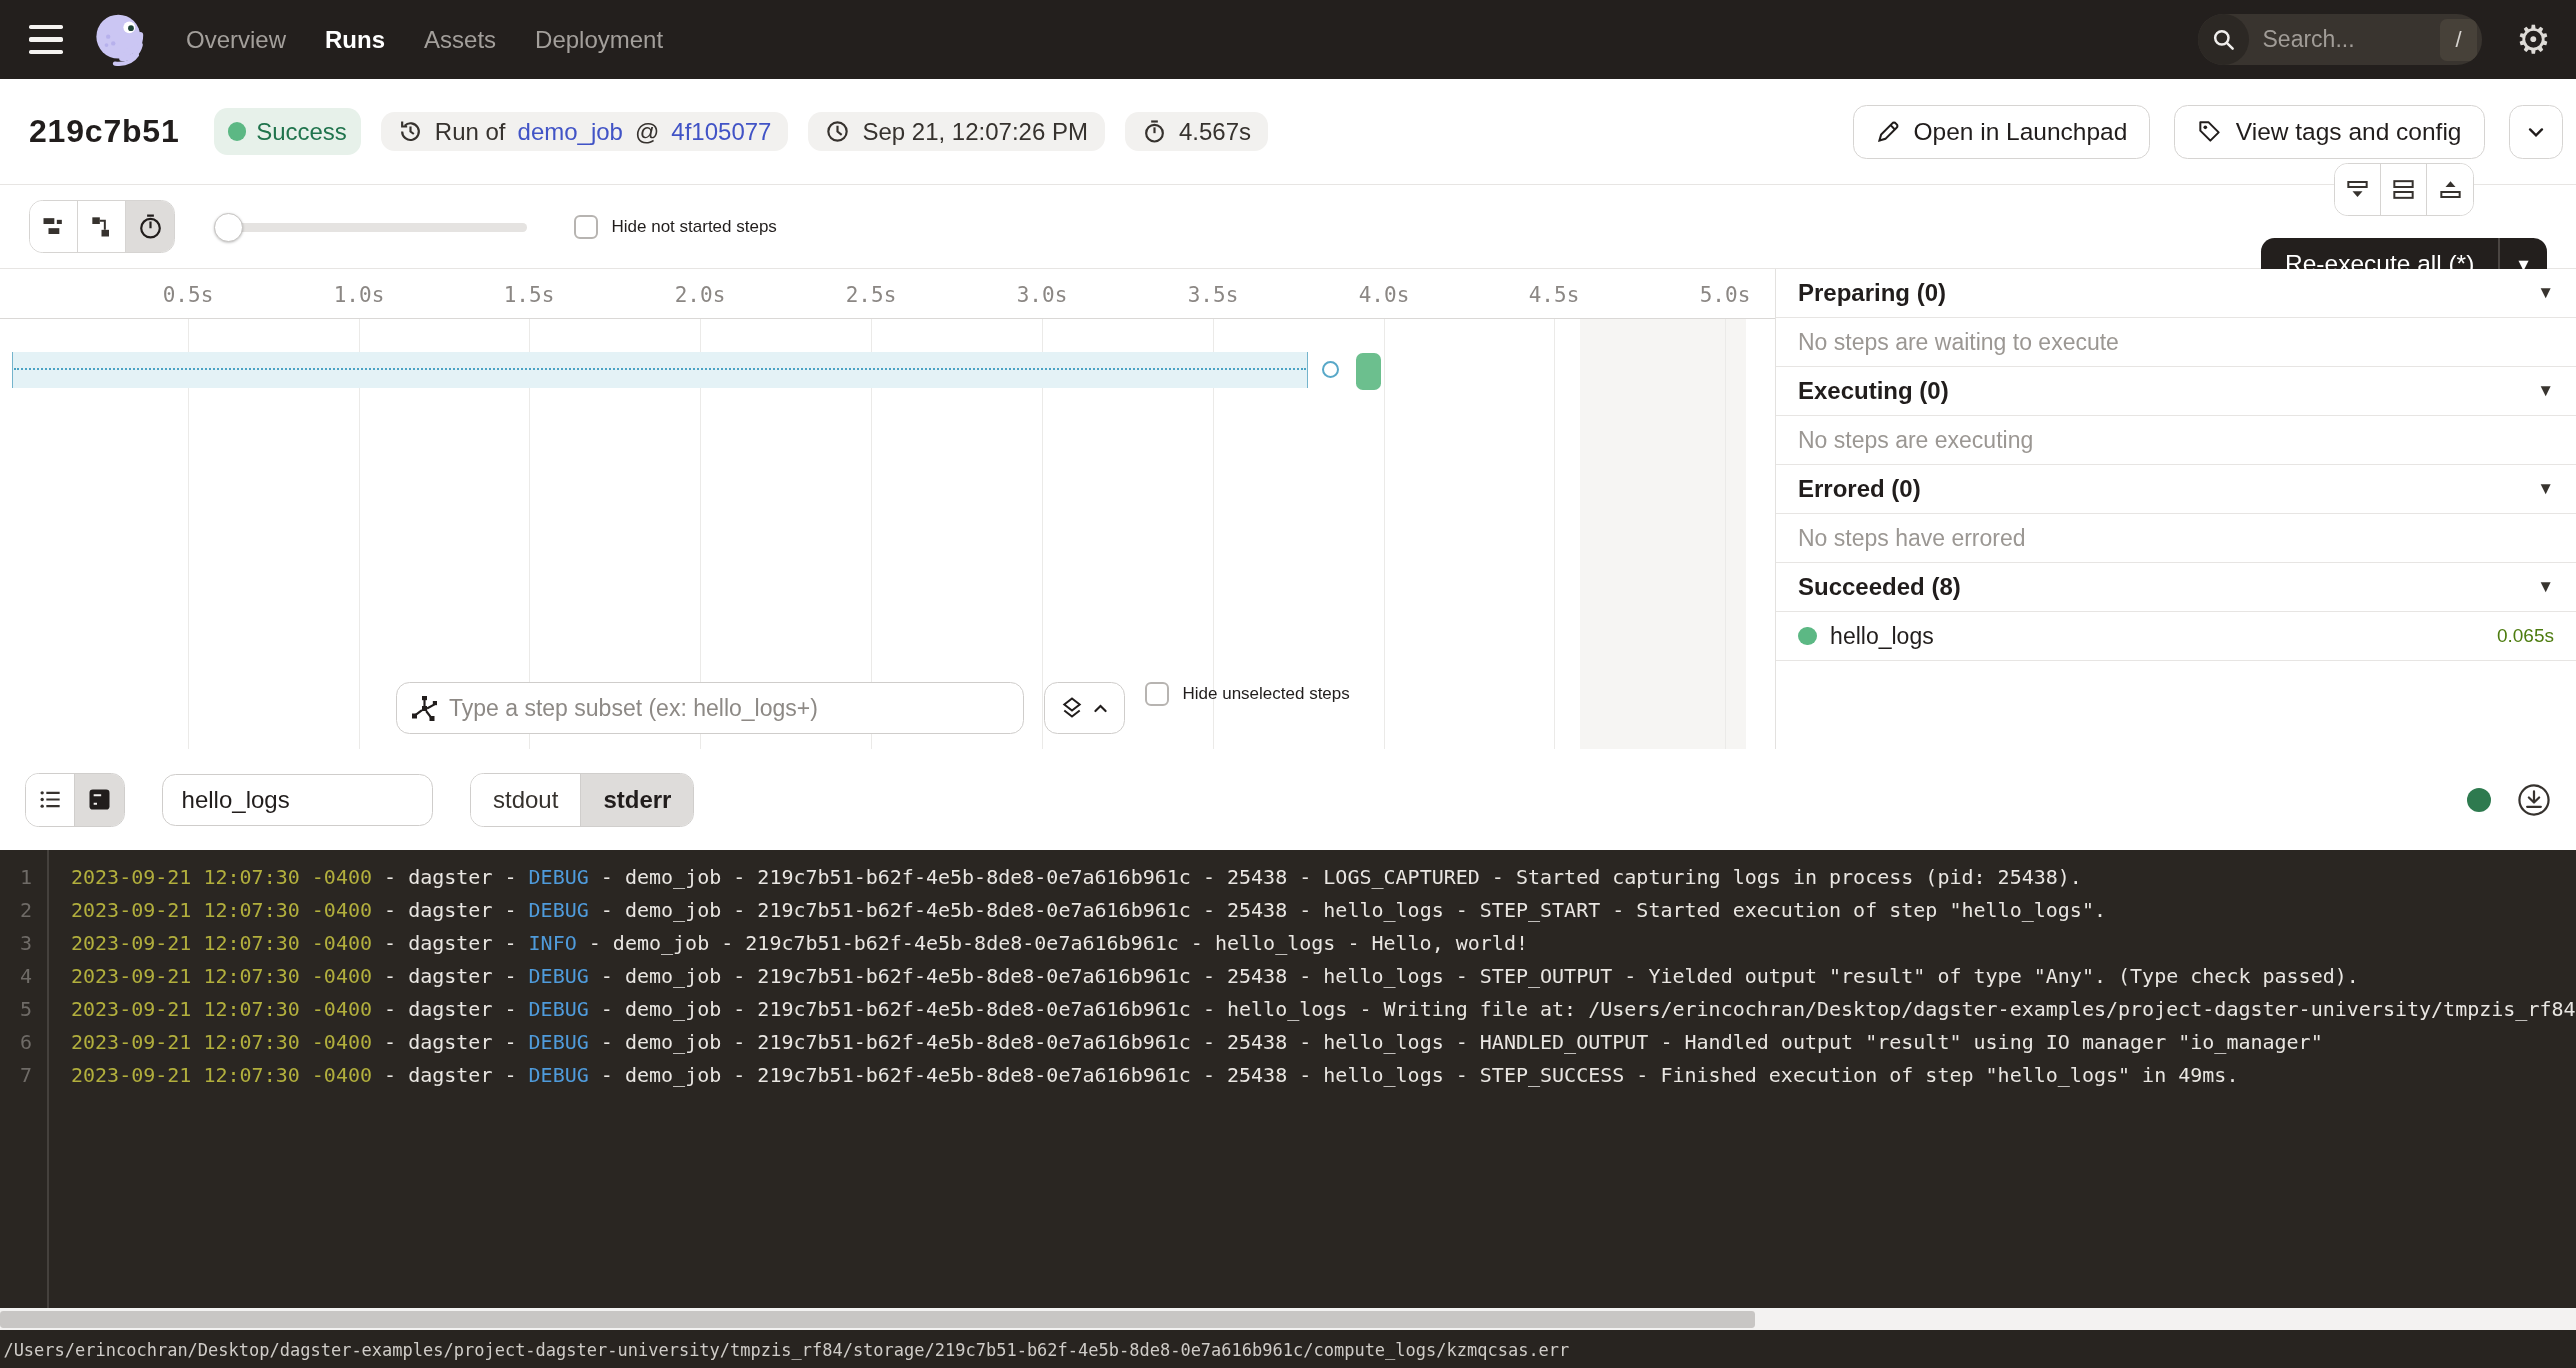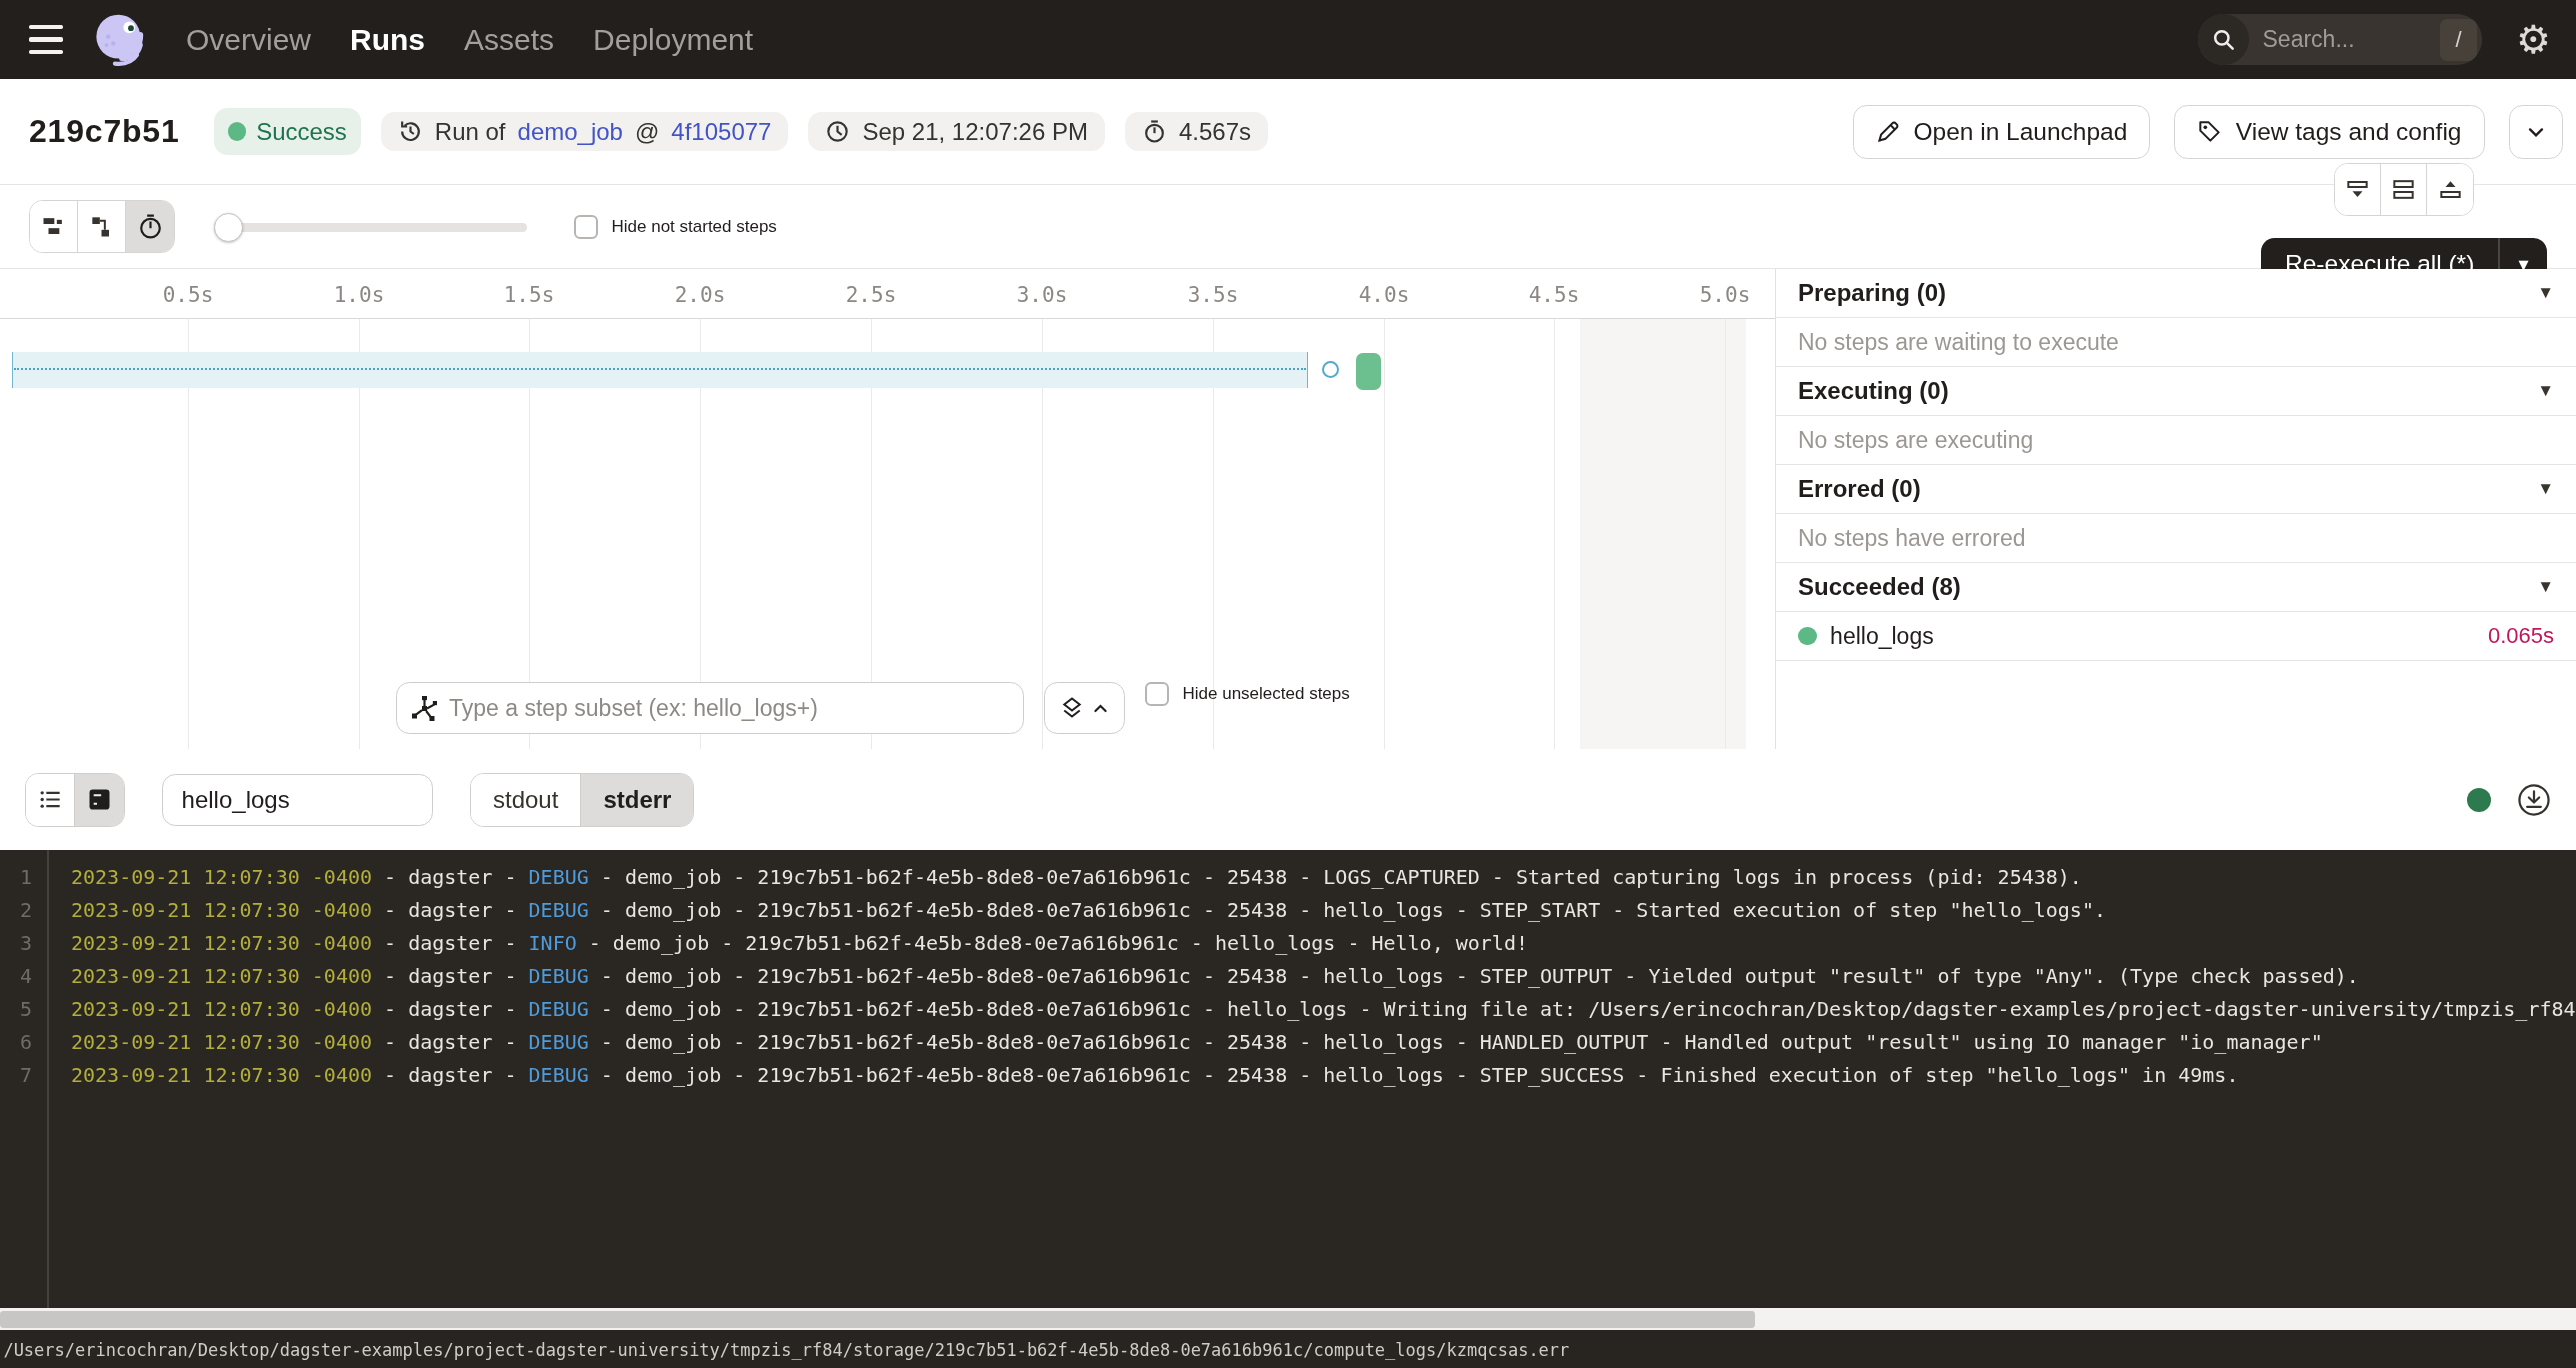--- a/index.html
+++ b/index.html
@@ -6,21 +6,21 @@
   html,body { width:2576px; height:1368px; }
   body { font-family:"Liberation Sans", sans-serif; background:#ffffff; overflow:hidden; position:relative; }
   .mono { font-family:"DejaVu Sans Mono", monospace; }
 
   
   .nav { height:79px; background:#231f1d; display:flex; align-items:center; padding:0 25px 0 29px; }
   .hamburger { width:34px; height:29px; display:flex; flex-direction:column; justify-content:space-between; cursor:pointer; margin-right:30px; }
   .hamburger span { display:block; height:4.2px; border-radius:1.7px; background:#f5f3f1; }
   .logo { width:54px; height:54px; margin-right:39px; }
   .nav-items { display:flex; gap:39px; align-items:center; }
-  .nav-item { font-size:30px; color:#a39f9b; cursor:pointer; }
+  .nav-item { font-size:24px; color:#a39f9b; cursor:pointer; }
   .nav-item.active { color:#ffffff; font-weight:bold; }
   .nav-right { margin-left:auto; display:flex; align-items:center; gap:34px; }
   .search-pill { width:284px; height:51px; border-radius:25px; background:#39342f; display:flex; align-items:center; overflow:hidden; }
   .search-circle { width:51px; height:51px; border-radius:50%; background:#2c2824; display:flex; align-items:center; justify-content:center; flex:0 0 auto; }
   .search-ph { font-size:23px; color:#a19c97; margin-left:13.5px; flex:1; }
   .slash-badge { width:37px; height:42px; border-radius:6.8px; background:#474139; color:#d6d3cf; font-size:22px; display:flex; align-items:center; justify-content:center; margin-right:5px; }
   .gear { font-size:39px; color:#dedbd7; line-height:1; cursor:pointer; font-family:"DejaVu Sans", sans-serif; }
 
   
   .run-header { height:106px; display:flex; align-items:center; padding:0 13.5px 0 29px; border-bottom:1.7px solid #e7e5e3; background:#fff; }
@@ -72,21 +72,21 @@
 
   
   .step-panel { flex:1; background:#fff; display:flex; flex-direction:column; }
   .sp-row { height:49px; display:flex; align-items:center; padding:0 22px; border-bottom:1.7px solid #e7e5e3; }
   .sp-header { font-weight:bold; font-size:24px; color:#211d1c; cursor:pointer; }
   .sp-header .caret { margin-left:auto; font-size:17px; color:#38342f; }
   .sp-empty { font-size:23px; color:#9b9793; }
   .sp-item { cursor:pointer; }
   .sp-item .dot { width:18.6px; height:18.6px; border-radius:50%; background:#5cb884; margin-right:13.5px; }
   .sp-item .name { font-size:23px; color:#211d1c; }
-  .sp-item .time { margin-left:auto; font-size:22px; color:#be185d; }
+  .sp-item .time { margin-left:auto; font-size:19px; color:#4d7c0f; }
 
   
   .log-toolbar { height:101px; display:flex; align-items:center; padding:0 24px 0 25px; background:#fff; }
   .log-toolbar .group { margin-right:37px; }
   .logseg { display:flex; border:1.7px solid #d0cecc; border-radius:13.5px; overflow:hidden; }
   .logseg .b { width:49px; height:52px; display:flex; align-items:center; justify-content:center; background:#fff; cursor:pointer; border-right:1.7px solid #d0cecc; }
   .logseg .b:last-child { border-right:none; }
   .logseg .b.sel { background:#dedcda; }
   .log-filter { width:271px; height:52px; border:1.7px solid #cfcdcb; border-radius:13.5px; padding:0 18.6px; font-size:24px; color:#211d1c; outline:none; font-family:"Liberation Sans",sans-serif; }
   .io-seg { display:flex; border:1.7px solid #d0cecc; border-radius:13.5px; overflow:hidden; }

